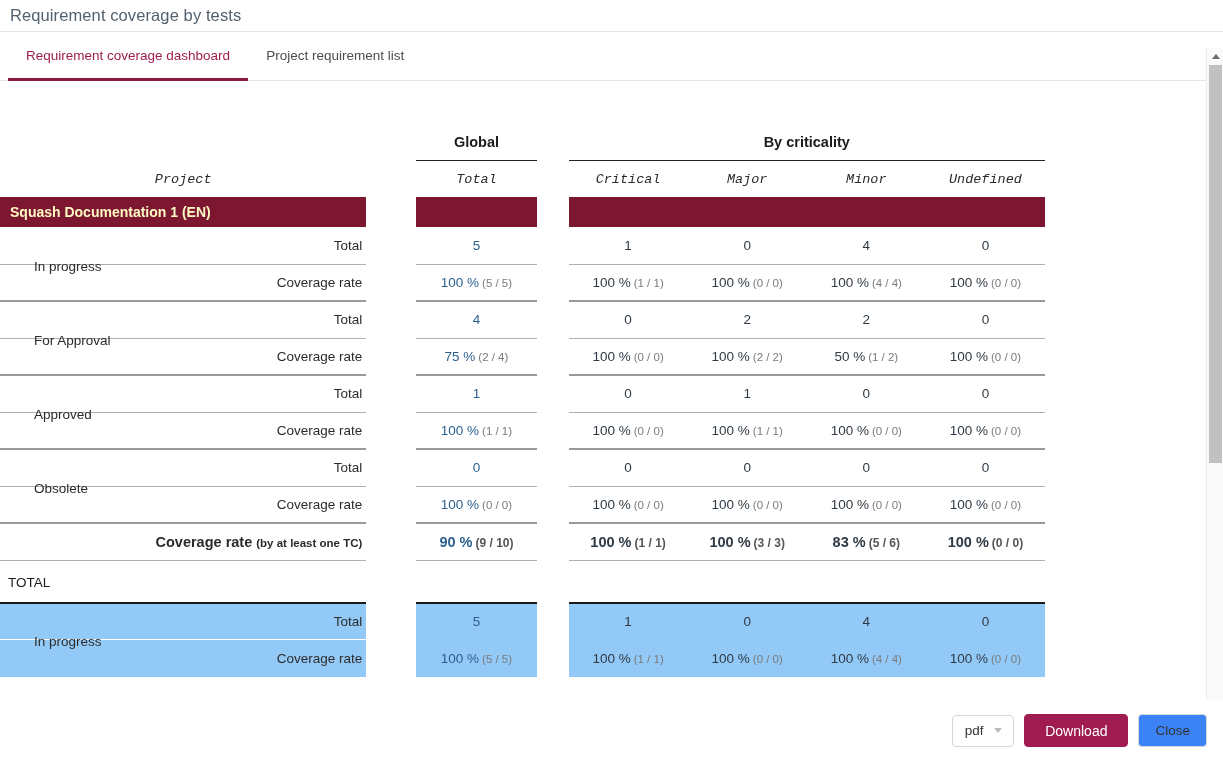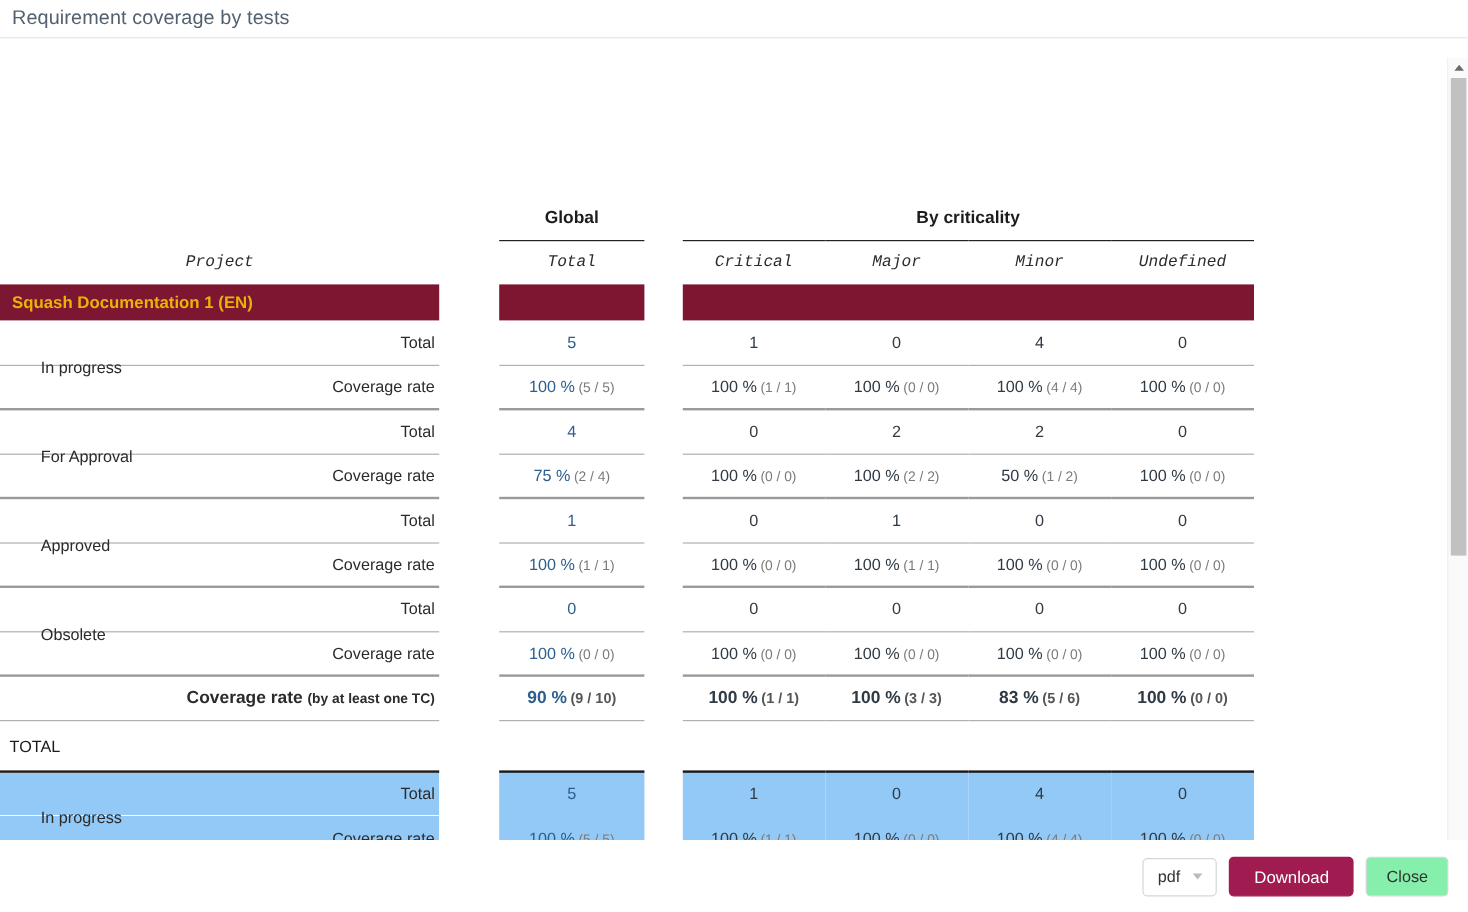--- a/index.html
+++ b/index.html
@@ -55,21 +55,21 @@
     top: 94px; left: 0; right: 0; bottom: 60px;
     overflow: hidden;
   }
   .scrollinner {
     position: absolute;
     top: 0; left: 0;
     width: 1196px;
   }
 
   
-  .report { width: 1060px; margin-left: 0; padding-top: 28px; margin-top: 40px; }
+  .report { width: 1060px; margin-left: 0; padding-top: 28px; }
 
   table.rt { border-collapse: collapse; table-layout: fixed; width: 1045px; margin-left: 0;}
   table.rt col.c-label { width: 366px; }
   table.rt col.c-gap   { width: 50px; }
   table.rt col.c-total { width: 120px; }
   table.rt col.c-gap2  { width: 32px; }
   table.rt col.c-crit  { width: 119px; }
 
   
   .grp {
@@ -94,21 +94,21 @@
 
   
   .banner td { padding: 0; }
   .banner-cell {
     background: #7c1631;
     height: 30px;
   }
   .banner-label {
     background: #7c1631;
     height: 30px;
-    color: #eab308;
+    color: #fef9c3;
     font-weight: bold;
     font-size: 14px;
     padding-left: 10px;
     line-height: 30px;
     white-space: nowrap;
     overflow: hidden;
   }
 
   
   td.val {
@@ -214,21 +214,21 @@
   }
   .btn-primary {
     height: 33px; padding: 0 20px;
     background: #a01c50;
     border: 1px solid #a01c50;
     color: #fff;
     font-size: 14px;
   }
   .btn-secondary {
     height: 33px; padding: 0 16px;
-    background: #86efac;
+    background: #3b82f6;
     border: 1px solid #d6d6d6;
     color: #333;
   }
 
   
   .vscroll {
     position: absolute;
     right: 0; top: 48px; bottom: 38px;
     width: 17px;
     background: #fafafa;
@@ -257,20 +257,28 @@
 </style>
 </head>
 <body>
 
 <div class="page">
 
   <div class="titlebar">
     <div class="page-title">Requirement coverage by tests</div>
   </div>
 
+  <div class="tabbar">
+    <div class="tab active">
+      <span>Requirement coverage dashboard</span>
+    </div>
+    <div class="tab">
+      <span>Project requirement list</span>
+    </div>
+  </div>
 
   <div class="scrollwrap">
     <div class="scrollinner">
       <div class="report">
         <table class="rt">
           <colgroup>
             <col class="c-label">
               <col class="c-gap">
               <col class="c-total">
               <col class="c-gap2">

